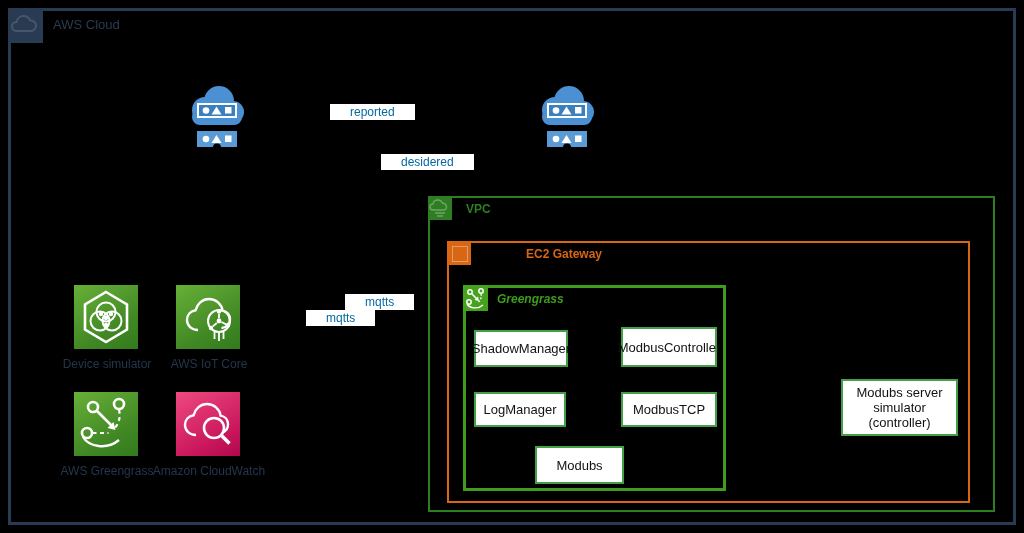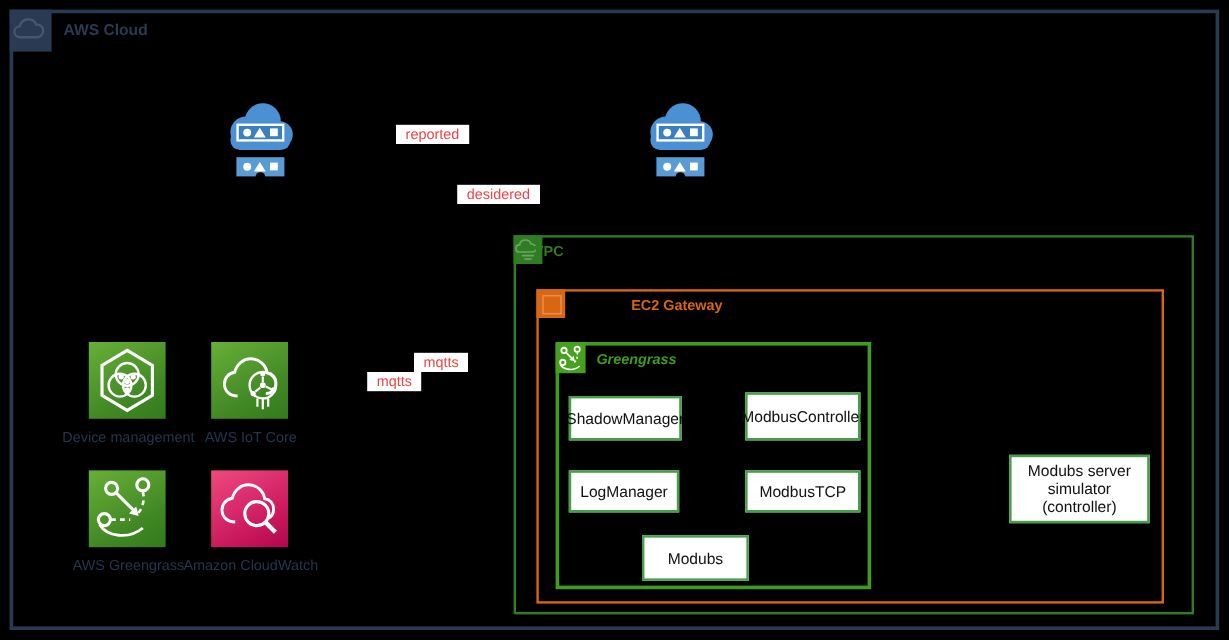--- a/index.html
+++ b/index.html
@@ -3,46 +3,46 @@
 <meta charset="utf-8">
 <style>
   html,body{margin:0;padding:0;background:#000;width:1024px;height:533px;overflow:hidden;
     font-family:"Liberation Sans",sans-serif;}
   .abs{position:absolute;}
   #stage{position:relative;width:1024px;height:533px;background:#000;}
 
   
   .aws-cloud-box{left:8px;top:8px;width:1002px;height:511px;border:3px solid #293b52;}
   .aws-cloud-icon{left:8px;top:8px;width:35px;height:35px;background:#293b52;}
-  .aws-cloud-label{left:53px;top:17px;color:#293b52;font-weight:bold;font-size:13px;}
+  .aws-cloud-label{left:53px;top:17px;color:#293b52;font-weight:normal;font-size:13px;}
 
   
   .vpc-box{left:428px;top:196px;width:563px;height:312px;border:2px solid #2e7d22;}
   .vpc-icon{left:428px;top:196px;width:24px;height:24px;background:#2e7d22;}
-  .vpc-label{left:445px;top:202px;color:#2e7d22;font-weight:bold;font-size:12px;}
+  .vpc-label{left:466px;top:202px;color:#2e7d22;font-weight:bold;font-size:12px;}
   .ec2-box{left:447px;top:241px;width:519px;height:258px;border:2px solid #d86613;}
   .ec2-icon{left:447px;top:241px;width:24px;height:24px;background:#d86613;}
   .ec2-icon .inner{position:absolute;left:5px;top:5px;width:14px;height:14px;border:1.5px solid rgba(255,255,255,.35);}
   .ec2-label{left:492px;top:247px;color:#d86613;font-weight:bold;font-size:12px;padding-left:34px;}
   .gg-box{left:463px;top:285px;width:257px;height:200px;border:3px solid #3f9c1c;}
   .gg-icon{left:463px;top:285px;width:25px;height:26px;background:#46a21e;}
   .gg-label{left:497px;top:292px;color:#3f9c1c;font-weight:bold;font-size:12px;font-style:italic;}
 
   
   .node{background:#fff;border:2px solid #43a047;display:flex;align-items:center;justify-content:center;
     text-align:center;font-size:13px;color:#111;line-height:15px;}
   .n-shadowmanager{left:474px;top:330px;width:90px;height:33px;}
   .n-modbuscontroller{left:621px;top:327px;width:92px;height:36px;}
   .n-logmanager{left:474px;top:392px;width:88px;height:31px;}
   .n-modbustcp{left:621px;top:392px;width:92px;height:31px;}
   .n-nucleus{left:535px;top:446px;width:85px;height:34px;}
   .n-modubs{left:841px;top:379px;width:109px;height:53px;padding:0 2px;}
 
   
-  .edge-label{background:#fff;color:#ef4444;font-size:12px;padding:1px 8px;white-space:nowrap;}
+  .edge-label{background:#fff;color:#0369a1;font-size:12px;padding:1px 20px;white-space:nowrap;}
   .lbl-reported{left:330px;top:104px;}
   .lbl-desidered{left:381px;top:118px;margin-top:36px;}
   .lbl-mqtts-a{left:345px;top:294px;}
   .lbl-mqtts-b{left:306px;top:310px;}
 
   
   .svc-icon{width:64px;height:64px;}
   .svc-green{background:linear-gradient(150deg,#67b037 0%,#3f8624 70%,#337a1c 100%);}
   .svc-pink{background:linear-gradient(150deg,#ef4a80 0%,#c9175c 70%,#b0084d 100%);}
   .i-dm{left:74px;top:285px;}
@@ -159,21 +159,21 @@
     </svg>
   </div>
   <div class="abs svc-icon svc-pink i-cw">
     <svg width="64" height="64" viewBox="0 0 64 64">
       <path d="M20 43c-6.5 0-11-4.2-11-10 0-5 3.4-9 8.6-9.8C19.2 16.6 24.6 12 31 12c7 0 12.6 5 13.6 11.6 4.5.7 7.4 4.2 7.4 8.7 0 3.6-2 6.6-5 8" fill="none" stroke="#ffffff" stroke-width="2.4"></path>
       <circle cx="38" cy="36" r="10" fill="none" stroke="#ffffff" stroke-width="2.6"></circle>
       <line x1="45.5" y1="43.5" x2="53.5" y2="51.5" stroke="#ffffff" stroke-width="3.6"></line>
     </svg>
   </div>
 
-  <div class="abs svc-label l-dm">Device management</div>
+  <div class="abs svc-label l-dm">Device simulator</div>
   <div class="abs svc-label l-iotcore">AWS IoT Core</div>
   <div class="abs svc-label l-gg">AWS Greengrass</div>
   <div class="abs svc-label l-cw">Amazon CloudWatch</div>
 
   <div class="abs vpc-box"></div>
   <div class="abs vpc-icon">
     <svg width="24" height="24" viewBox="0 0 24 24">
       <path d="M5 14c-2 0-3-1.2-3-3s1.3-3 3-3c.4-2.3 2.3-4 4.8-4 2.2 0 4 1.3 4.7 3.2 2.3 0 4 1.6 4 3.9 0 1.8-1.2 2.9-3 2.9z" fill="none" stroke="#ffffff" stroke-width="1.4" opacity="0.3"></path>
       <path d="M7 17h10M9 20h6" stroke="#ffffff" stroke-width="1.4" opacity="0.3"></path>
     </svg>

